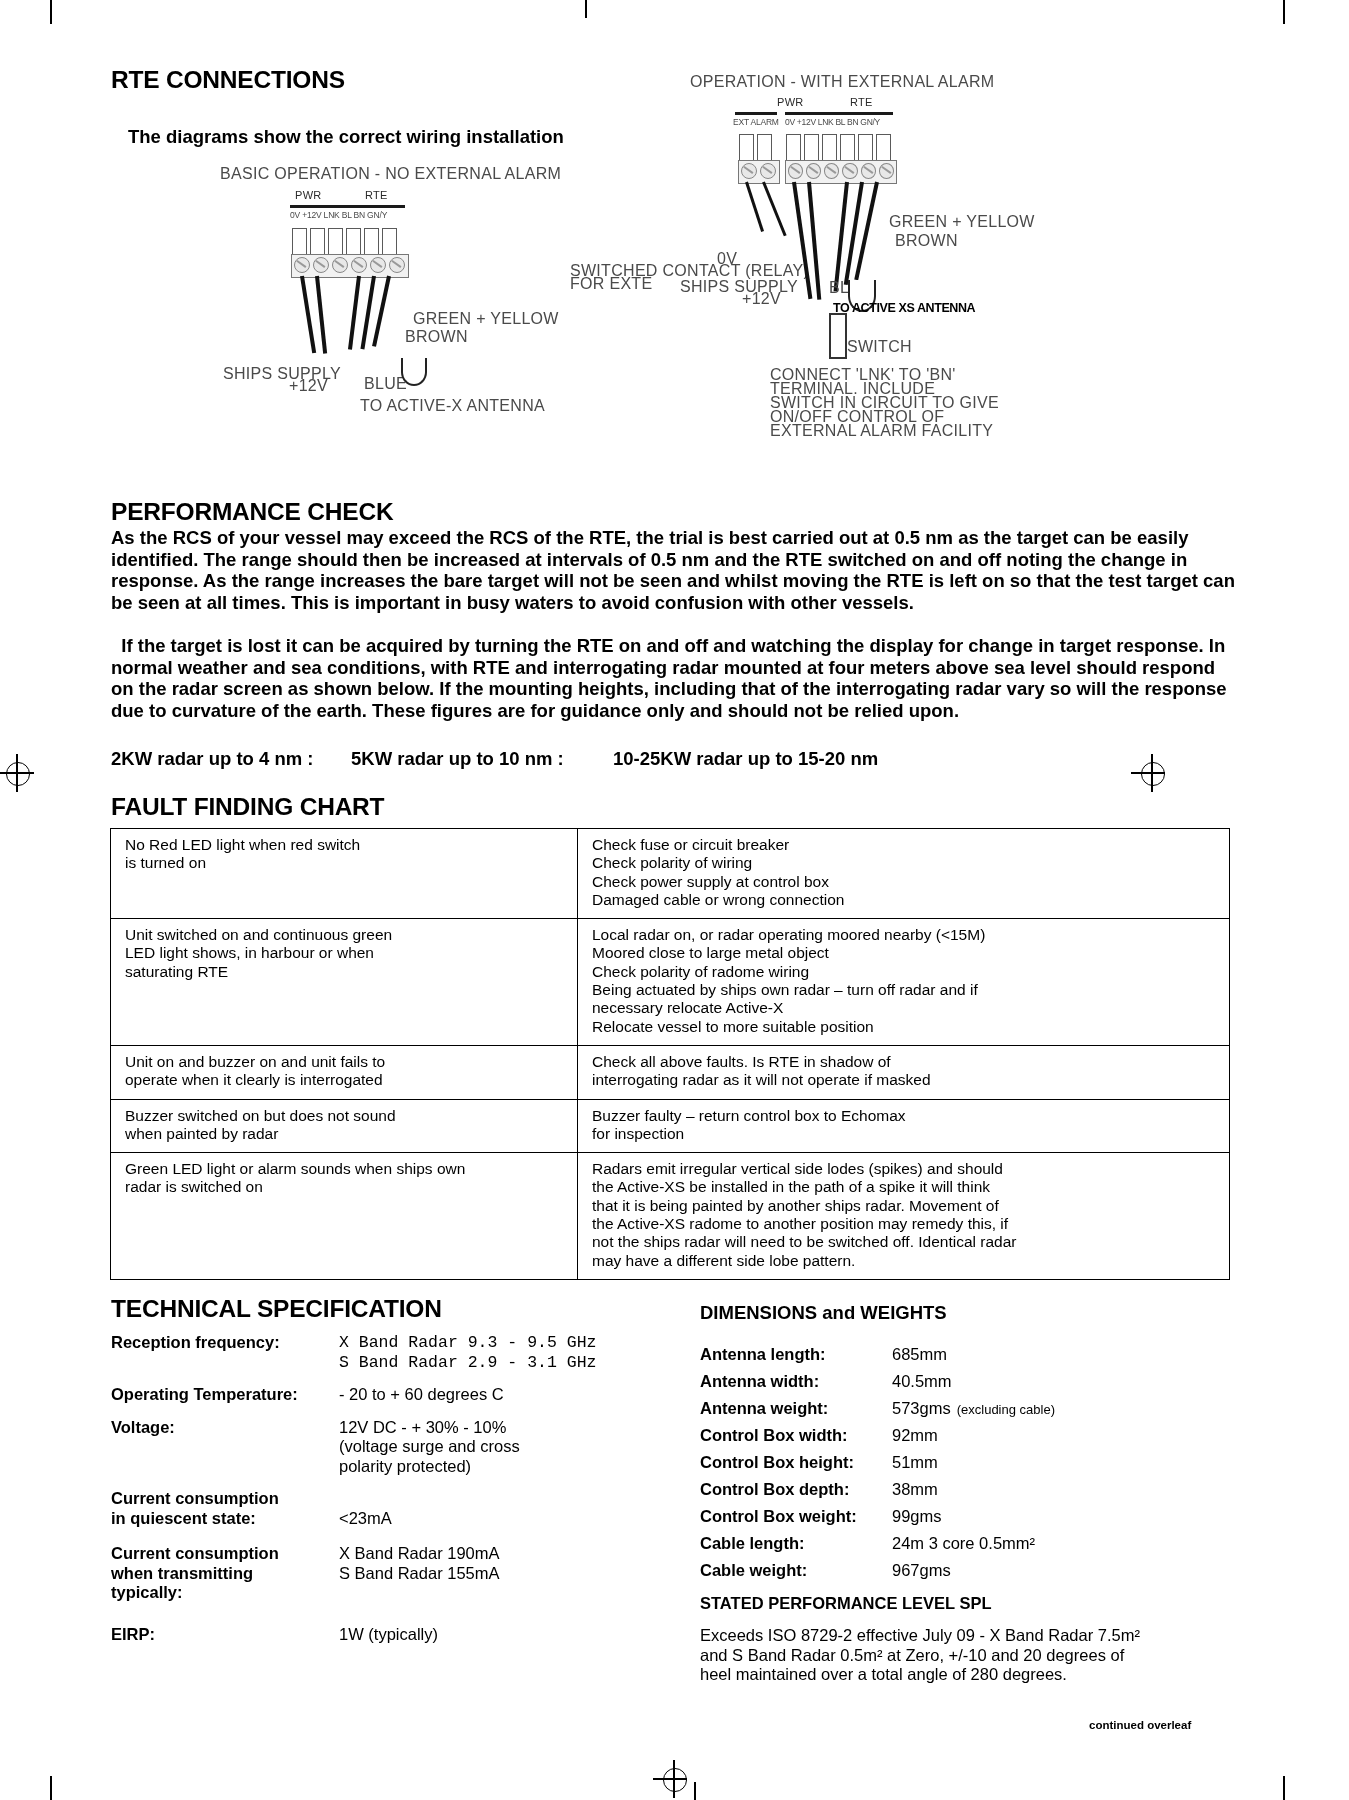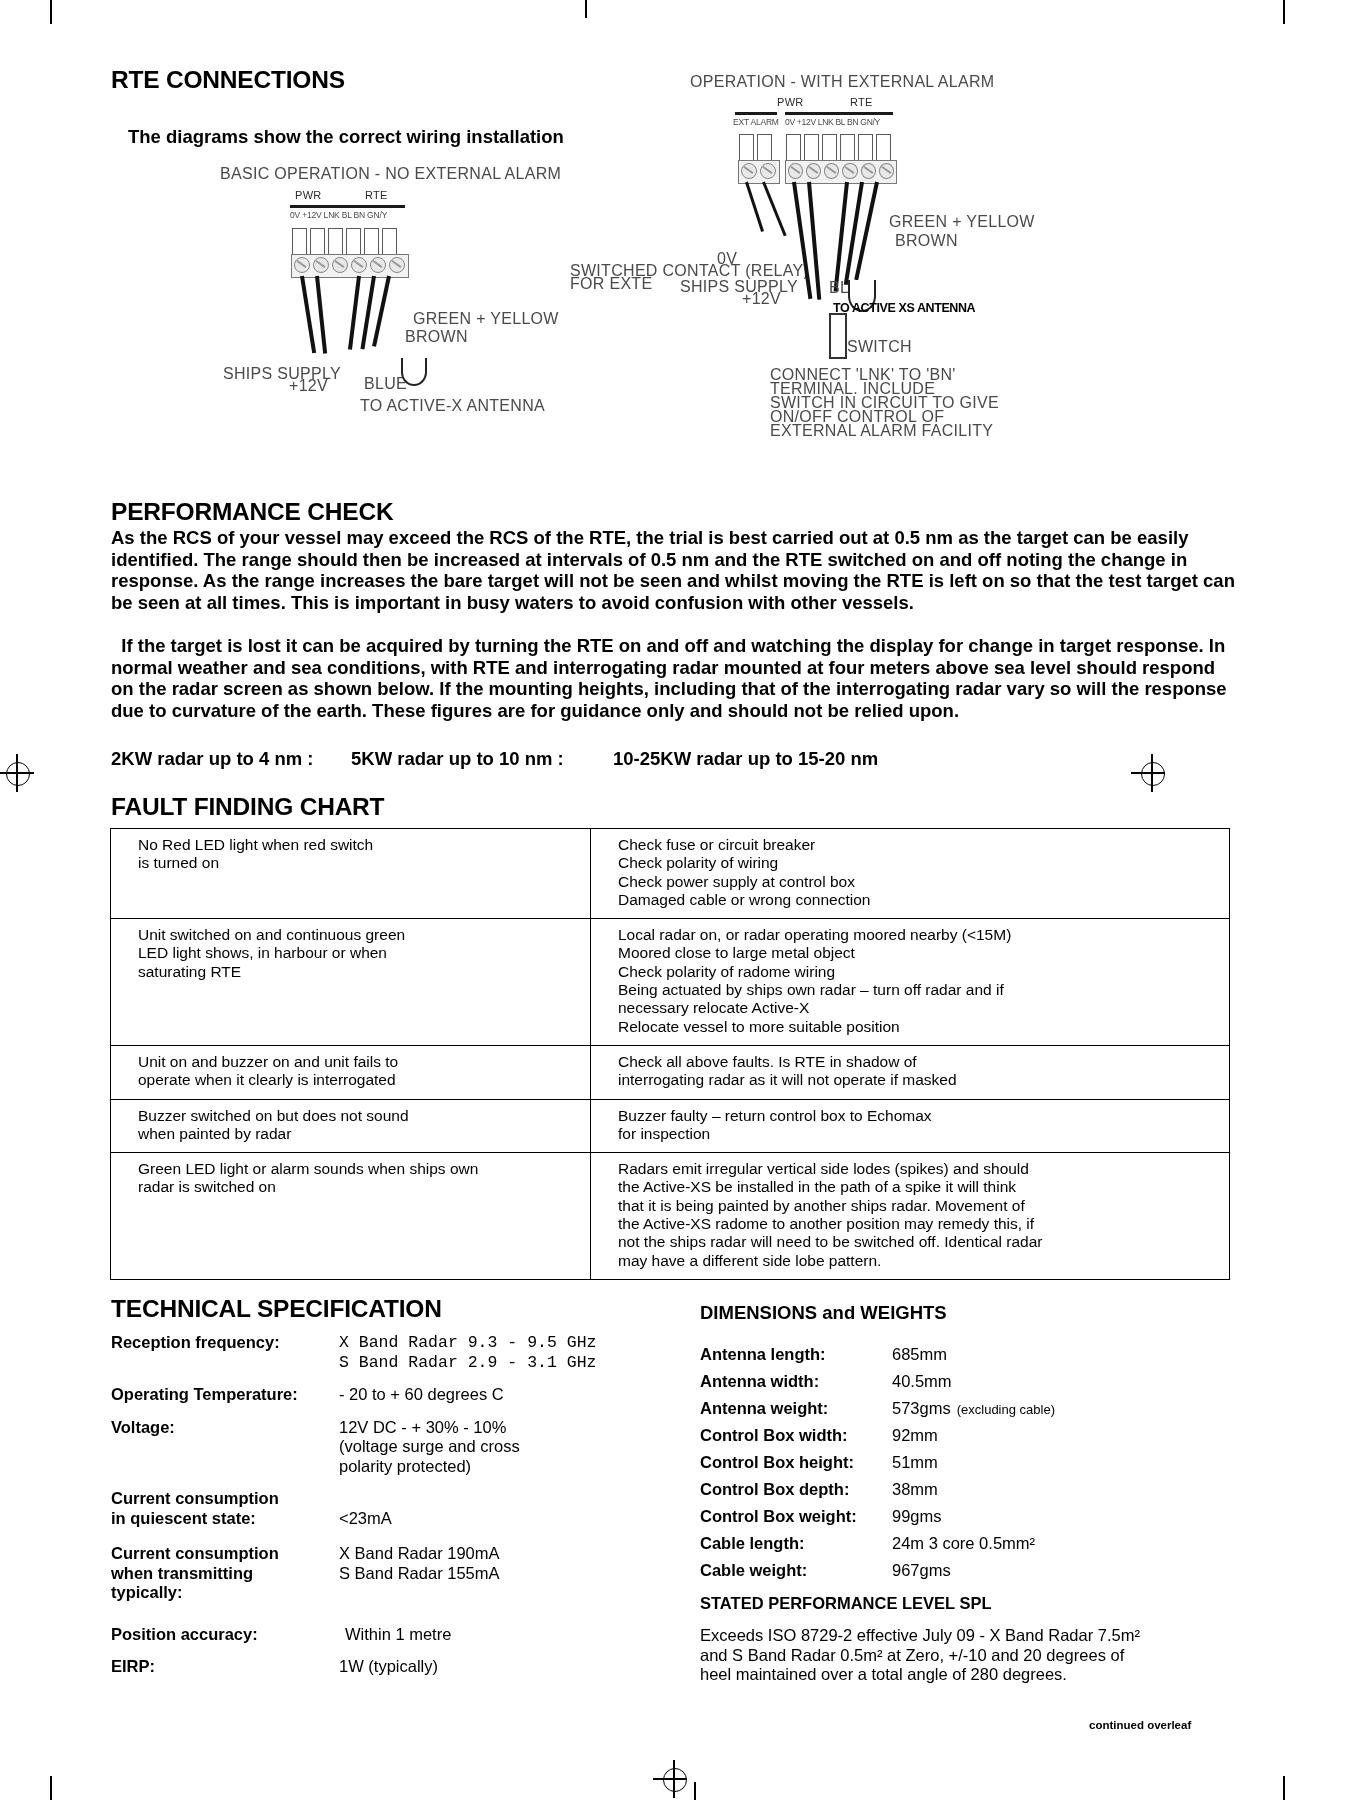--- a/index.html
+++ b/index.html
@@ -62,21 +62,21 @@
   }
   .relaybox { position:absolute; border:2px solid #333; background:#fff; }
 
   
   table.fault {
     border-collapse:collapse; width:100%;
     font-family:"Liberation Sans", sans-serif;
   }
   table.fault td {
     border:1.5px solid #000; vertical-align:top;
-    font-size:15.5px; line-height:18.3px; padding:7px 9px 9px 27px;
+    font-size:15.5px; line-height:18.3px; padding:7px 9px 9px 14px;
   }
   table.fault td.left { width:443px; }
 
   
   .spec-row { display:flex; margin-bottom:13px; }
   .spec-key {
     font-weight:bold; font-size:16.5px; line-height:19.5px; width:228px;
     flex:none;
   }
   .spec-val { font-size:16.5px; line-height:19.5px; }
@@ -285,24 +285,20 @@
       <div class="spec-val" style="white-space:pre-wrap;align-self:flex-end;">&lt;23mA</div>
     </div>
     <div class="spec-row" style="margin-bottom:22px;">
       <div class="spec-key" style="white-space:pre-wrap;">Current consumption
 when transmitting
 typically:</div>
       <div class="spec-val" style="white-space:pre-wrap;">X Band Radar 190mA
 S Band Radar 155mA</div>
     </div>
     <div class="spec-row">
-      <div class="spec-key" style="white-space:pre-wrap;">Position accuracy:</div>
-      <div class="spec-val" style="white-space:pre-wrap;margin-left:6px;">Within 1 metre</div>
-    </div>
-    <div class="spec-row">
       <div class="spec-key" style="white-space:pre-wrap;">EIRP:</div>
       <div class="spec-val" style="white-space:pre-wrap;">1W (typically)</div>
     </div>
   </div>
 
   <div style="position:absolute;left:700px;top:1302px;font-weight:bold;font-size:18.5px;">DIMENSIONS and WEIGHTS</div>
 
   <div style="position:absolute;left:700px;top:1345px;width:460px;">
     <div class="dim-row">
       <div class="dim-key">Antenna length:</div>

